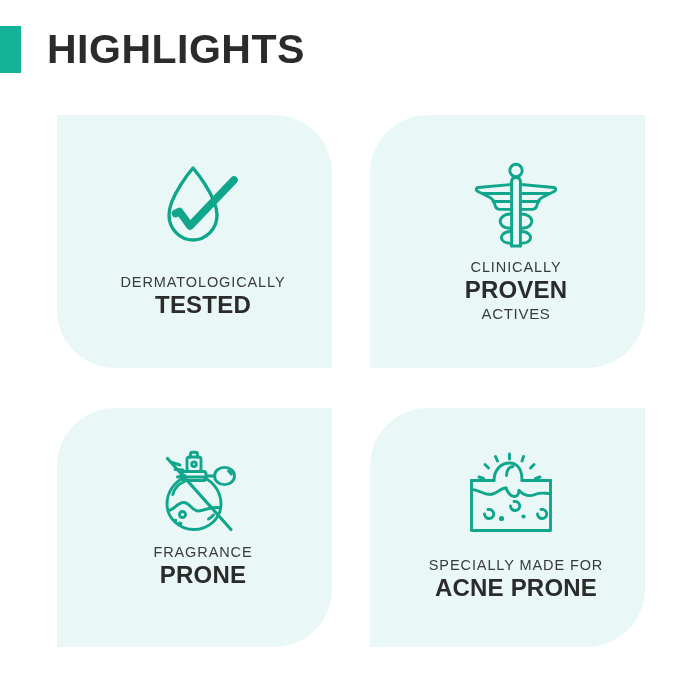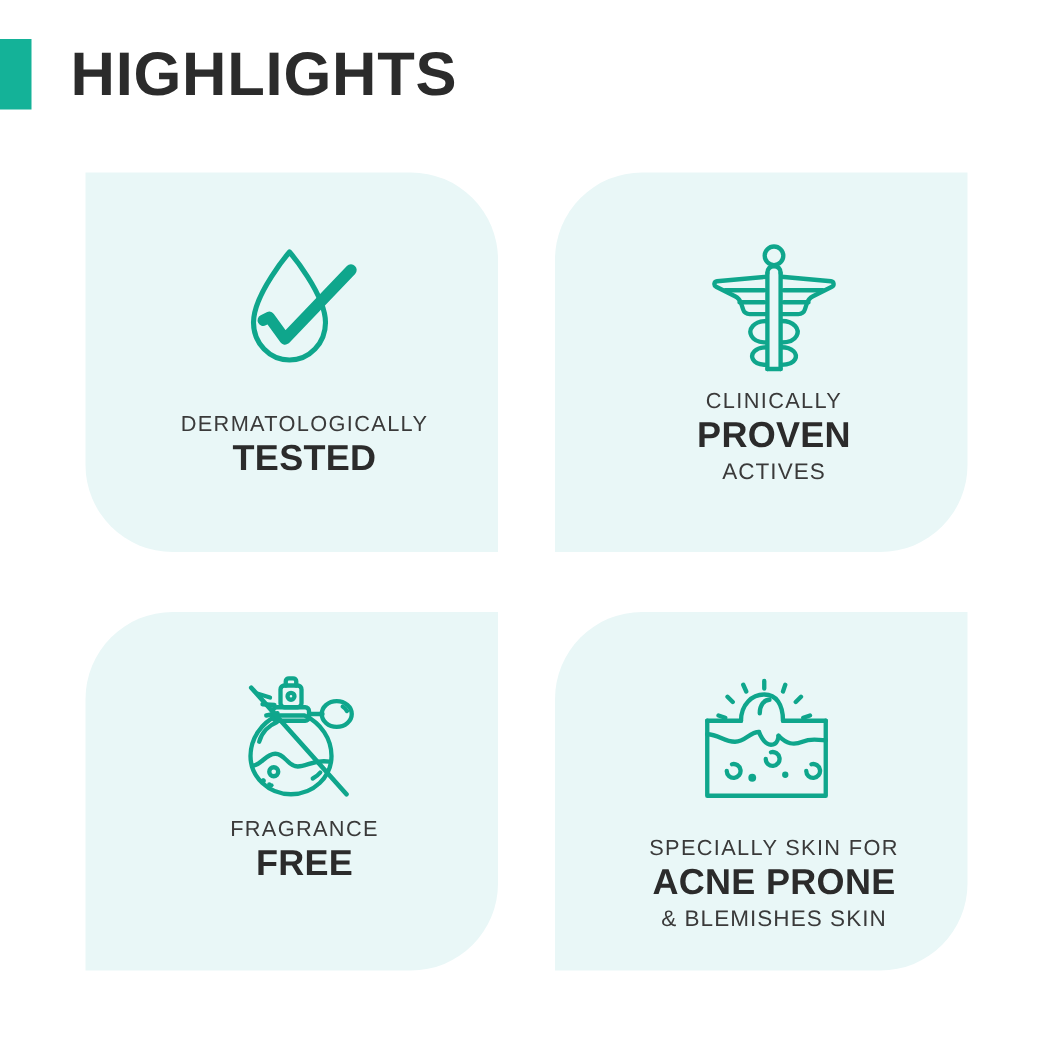--- a/index.html
+++ b/index.html
@@ -209,21 +209,21 @@
           </g>
 
           <circle cx="20.5" cy="70.5" r="1.7" fill="#0fa68c"></circle>
           <circle cx="26" cy="73.5" r="1.4" fill="#0fa68c"></circle>
 
           <path d="M12.5 8.5 L76 79.5" stroke="#0fa68c" stroke-width="3.1" stroke-linecap="round"></path>
         </svg>
       </span>
       <div class="card-text">
         <div class="line-small">FRAGRANCE</div>
-        <div class="line-big">FREE</div>
+        <div class="line-big">PRONE</div>
       </div>
     </div>
 
     <div class="card r-tl-br" id="card-4">
       <span class="card-icon">
         <svg width="100" height="84" viewBox="0 0 100 84" fill="none" xmlns="http://www.w3.org/2000/svg">
           <g stroke="#0fa68c" stroke-width="2.9" stroke-linecap="round" stroke-linejoin="round">
 
             <path d="M5.5 28.5 L5.5 78.5 L84.5 78.5 L84.5 28.5"></path>
             <path d="M5.5 28.5 L28 28.5"></path>
@@ -240,20 +240,19 @@
 
             <path d="M18.5 62 A4.6 4.6 0 1 0 22 57.5"></path>
             <path d="M44.5 54 A4.6 4.6 0 1 0 48 49.5"></path>
             <path d="M71.5 62 A4.6 4.6 0 1 0 75 57.5"></path>
           </g>
           <circle cx="35.5" cy="66.5" r="2.6" fill="#0fa68c"></circle>
           <circle cx="57.5" cy="64.5" r="2.1" fill="#0fa68c"></circle>
         </svg>
       </span>
       <div class="card-text">
-        <div class="line-small">SPECIALLY SKIN FOR</div>
+        <div class="line-small">SPECIALLY MADE FOR</div>
         <div class="line-big">ACNE PRONE</div>
-        <div class="line-sub">&amp; BLEMISHES SKIN</div>
       </div>
     </div>
 
   </div>
 </div>
 
 </body></html>

